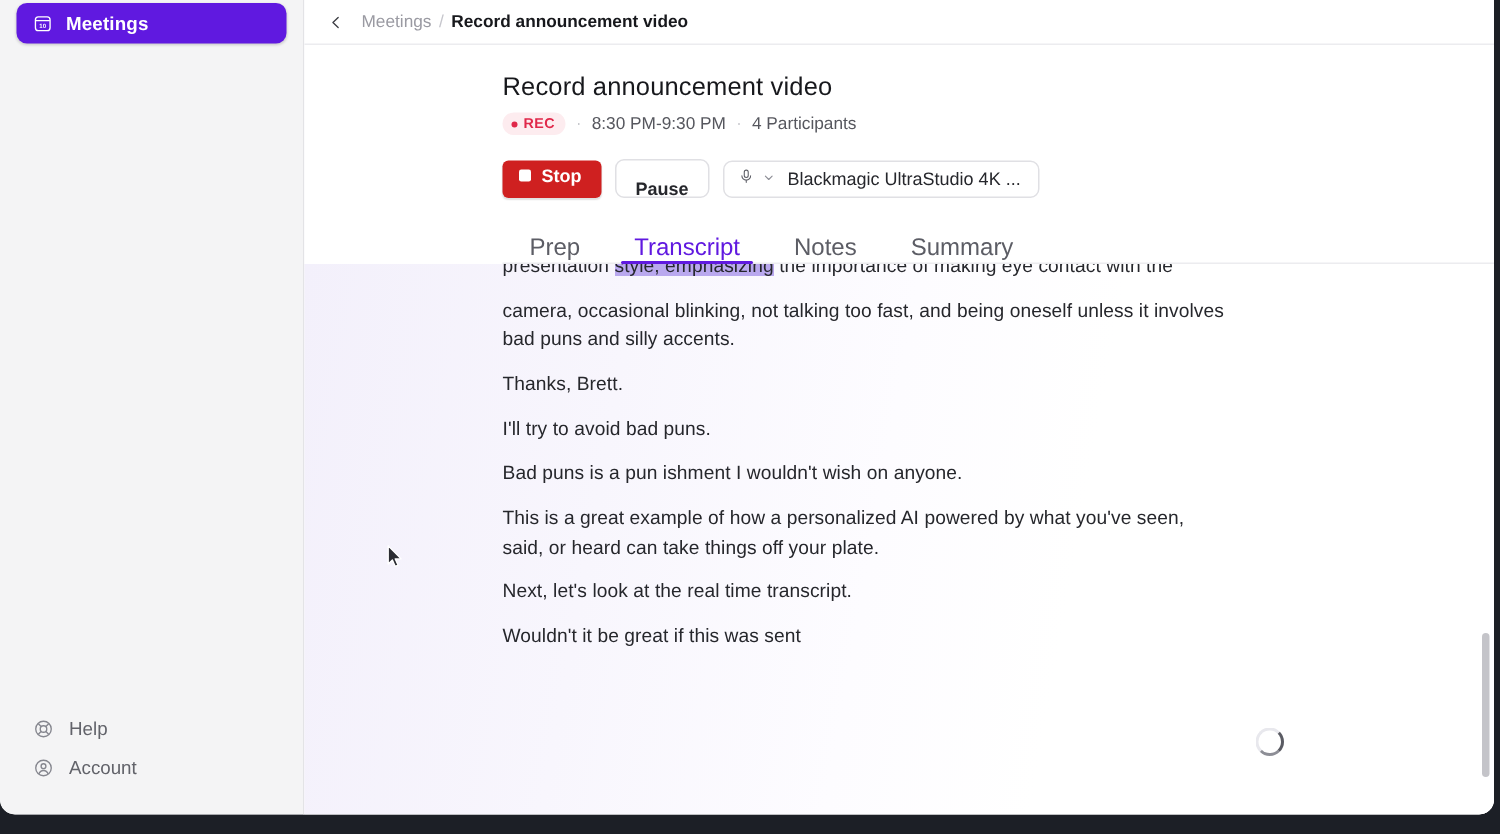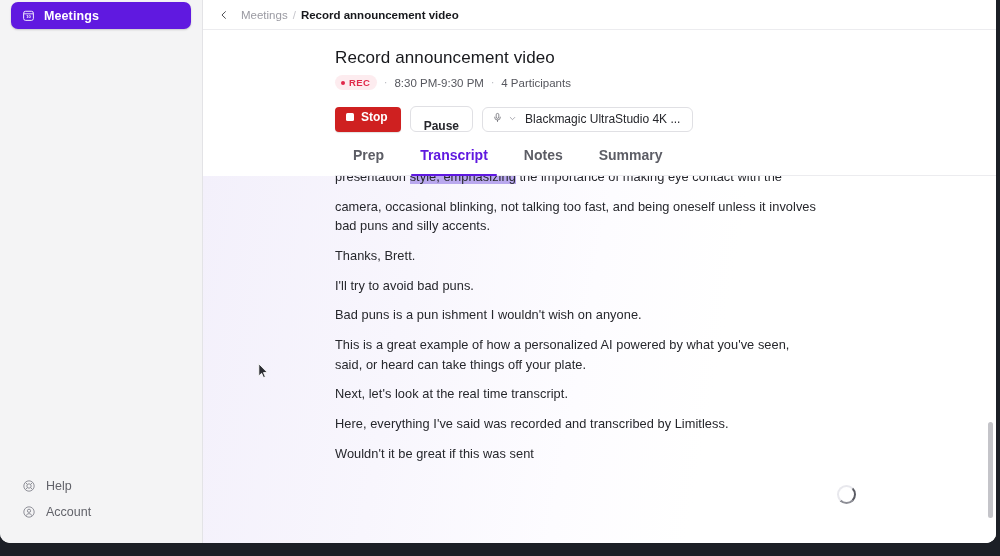--- a/index.html
+++ b/index.html
@@ -235,24 +235,24 @@
   
   .tabs {
     display: flex;
     align-items: flex-end;
     gap: 0;
     margin-top: 16px;
     padding-left: 0;
     height: 28px;
   }
   .tab {
-    font-size: 14px;
-    font-weight: 700;
+    font-size: 16px;
+    font-weight: 400;
     color: #5c5d65;
-    padding: 0 18px 13px 18px;
+    padding: 0 18px 1px 18px;
     cursor: pointer;
     position: relative;
     white-space: nowrap;
   }
   .tab.active { color: #6019e0; }
   .tab.active::after {
     content: "";
     position: absolute;
     left: 9px; right: 9px; bottom: 0;
     height: 2.5px;
@@ -446,21 +446,20 @@
           <p class="para clipped">
             <span>presentation </span><span class="sel">style, emphasizing</span><span> the importance of making eye contact with the</span>
           </p>
 
           <p class="para">camera, occasional blinking, not talking too fast, and being oneself unless it involves bad puns and silly accents.</p>
           <p class="para">Thanks, Brett.</p>
           <p class="para">I'll try to avoid bad puns.</p>
           <p class="para">Bad puns is a pun ishment I wouldn't wish on anyone.</p>
           <p class="para">This is a great example of how a personalized AI powered by what you've seen, said, or heard can take things off your plate.</p>
           <p class="para">Next, let's look at the real time transcript.</p>
-          <p class="para">Here, everything I've said was recorded and transcribed by Limitless.</p>
           <p class="para">Wouldn't it be great if this was sent</p>
         </div>
 
         <div class="spinner"></div>
 
         <div class="scrollbar-track">
           <div class="scrollbar-thumb"></div>
         </div>
       </div>
 

